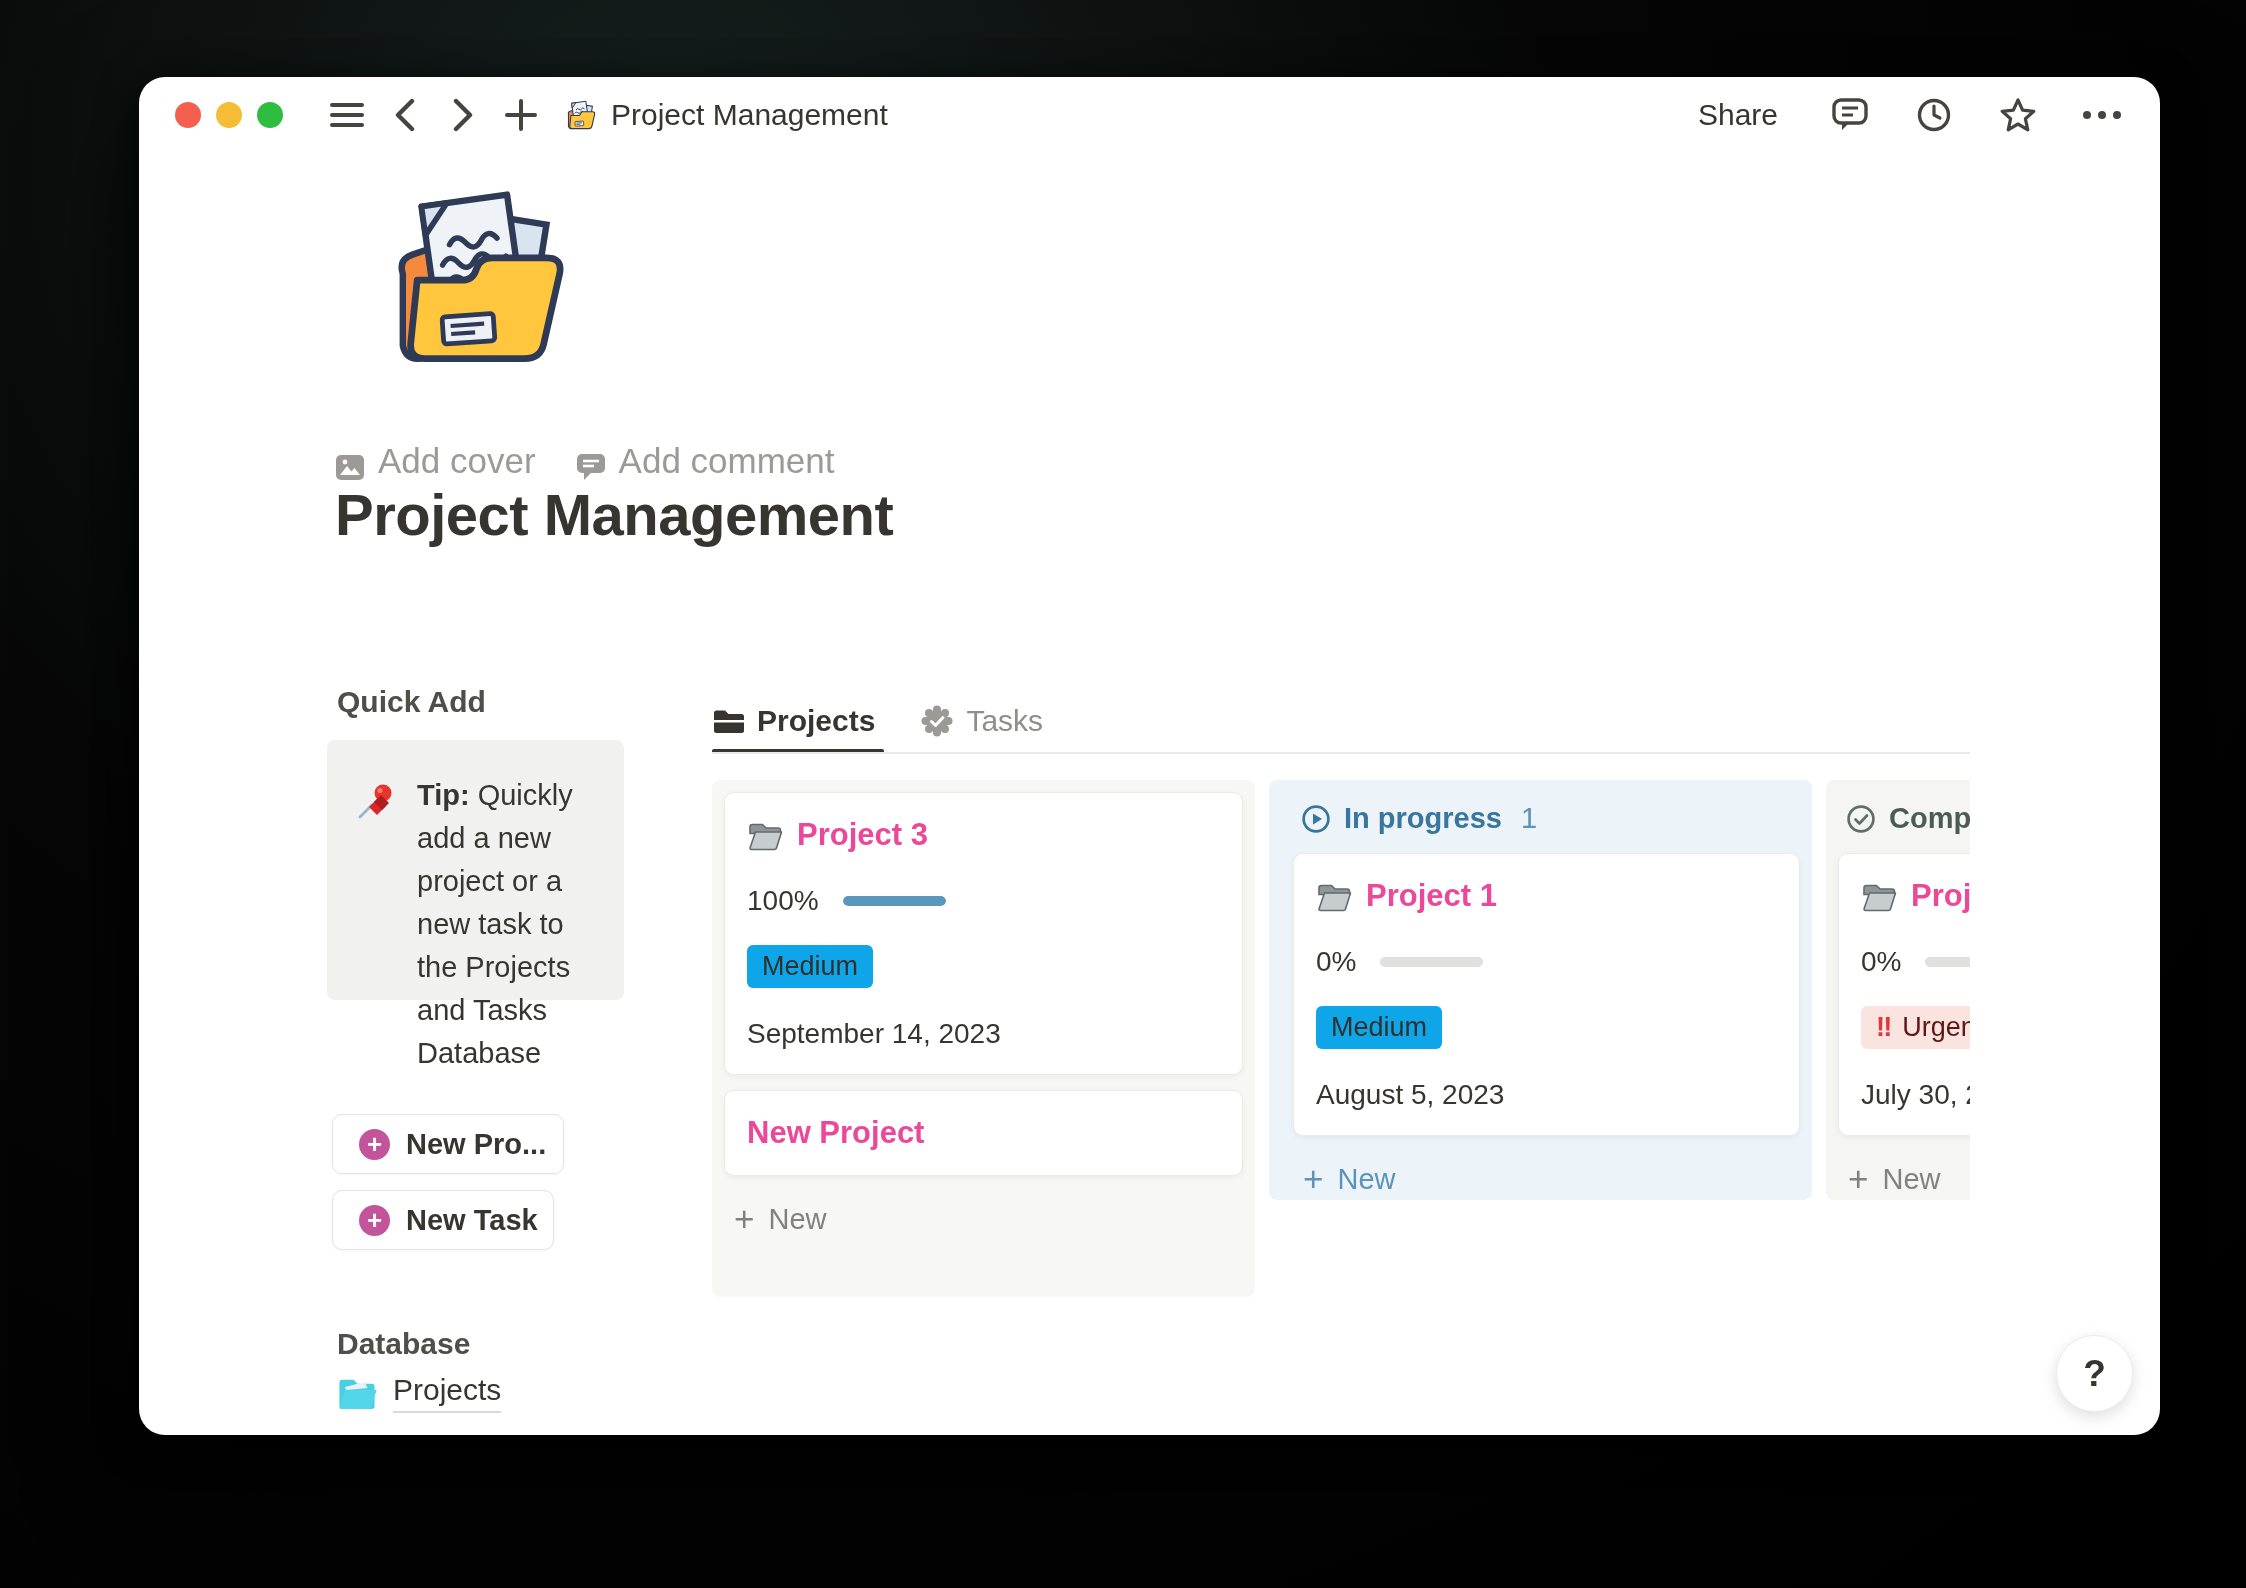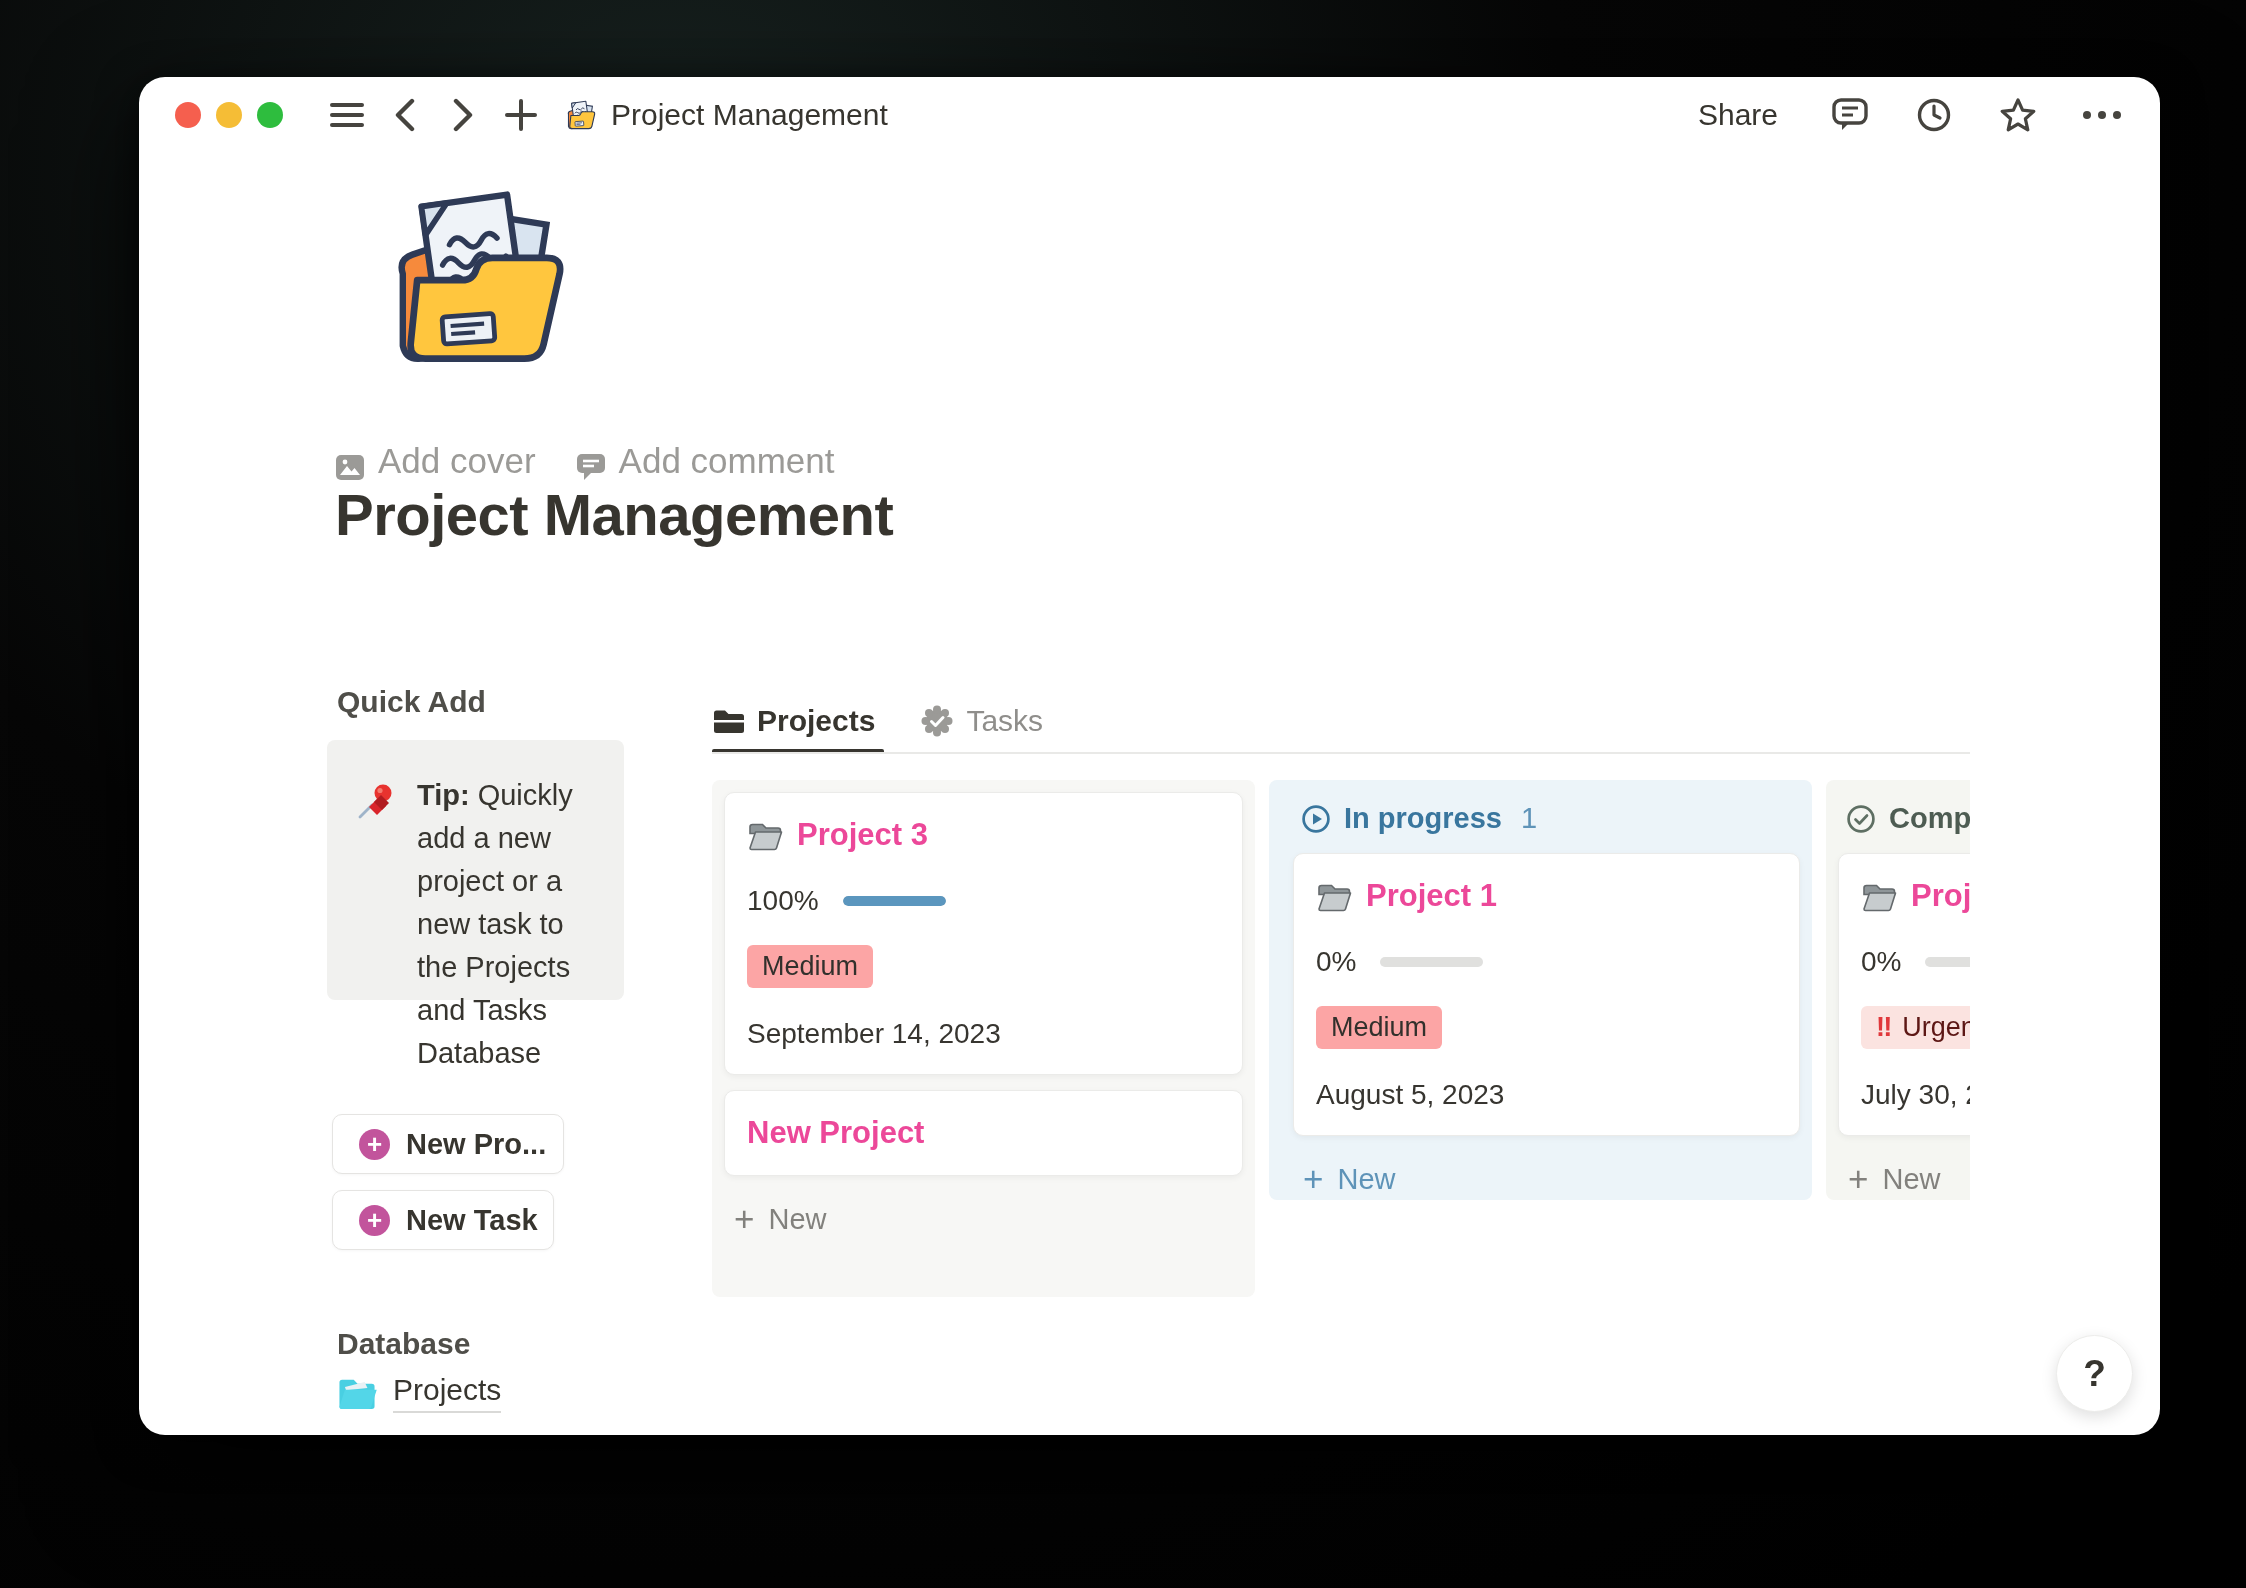--- a/index.html
+++ b/index.html
@@ -73,21 +73,21 @@
   .card{background:#fff;border:1.5px solid #EBEBE9;border-radius:10px;box-shadow:0 2px 6px rgba(15,15,15,.05);
         padding:24px 22px;box-sizing:border-box;margin-bottom:15px;}
   .card-title-row{display:flex;align-items:center;gap:14px;}
   .card-title{font-size:31px;font-weight:600;color:#ec4899;white-space:nowrap;}
   .prog-row{display:flex;align-items:center;gap:24px;margin-top:32px;}
   .prog-label{font-size:28px;color:#37352F;}
   .track{width:103px;height:10px;border-radius:5px;background:#E0E0DE;overflow:hidden;}
   .fill{height:100%;border-radius:5px;background:#5B96BE;}
   .pill-row{margin-top:28px;display:flex;}
   .pill{font-size:27px;border-radius:6px;padding:6px 15px;display:flex;align-items:center;white-space:nowrap;}
-  .pill.gray{background:#fca5a5;color:#32302C;text-align:center;}
+  .pill.gray{background:#0ea5e9;color:#32302C;text-align:center;}
   .pill.red{background:#FBE3E0;color:#5D1715;}
   .pill .excl{color:#E0383B;font-weight:700;margin-right:10px;}
   .card-date{margin-top:30px;font-size:28px;color:#373530;white-space:nowrap;}
   .col-new{display:flex;align-items:center;gap:14px;padding:12px 10px;font-size:29px;font-weight:500;cursor:default;}
   .col-new .plus{font-size:35px;font-weight:300;line-height:1;margin-top:-3px;}
   .col-todo .col-new, .col-completed .col-new{color:#82817D;}
   .col-inprogress .col-new{color:#5E93B8;}
   
   .help-btn{position:absolute;left:1917px;top:1258px;width:75px;height:75px;border-radius:50%;background:#fff;
             border:1.5px solid #ECECEA;box-shadow:0 5px 16px rgba(0,0,0,.13);display:flex;align-items:center;justify-content:center;

